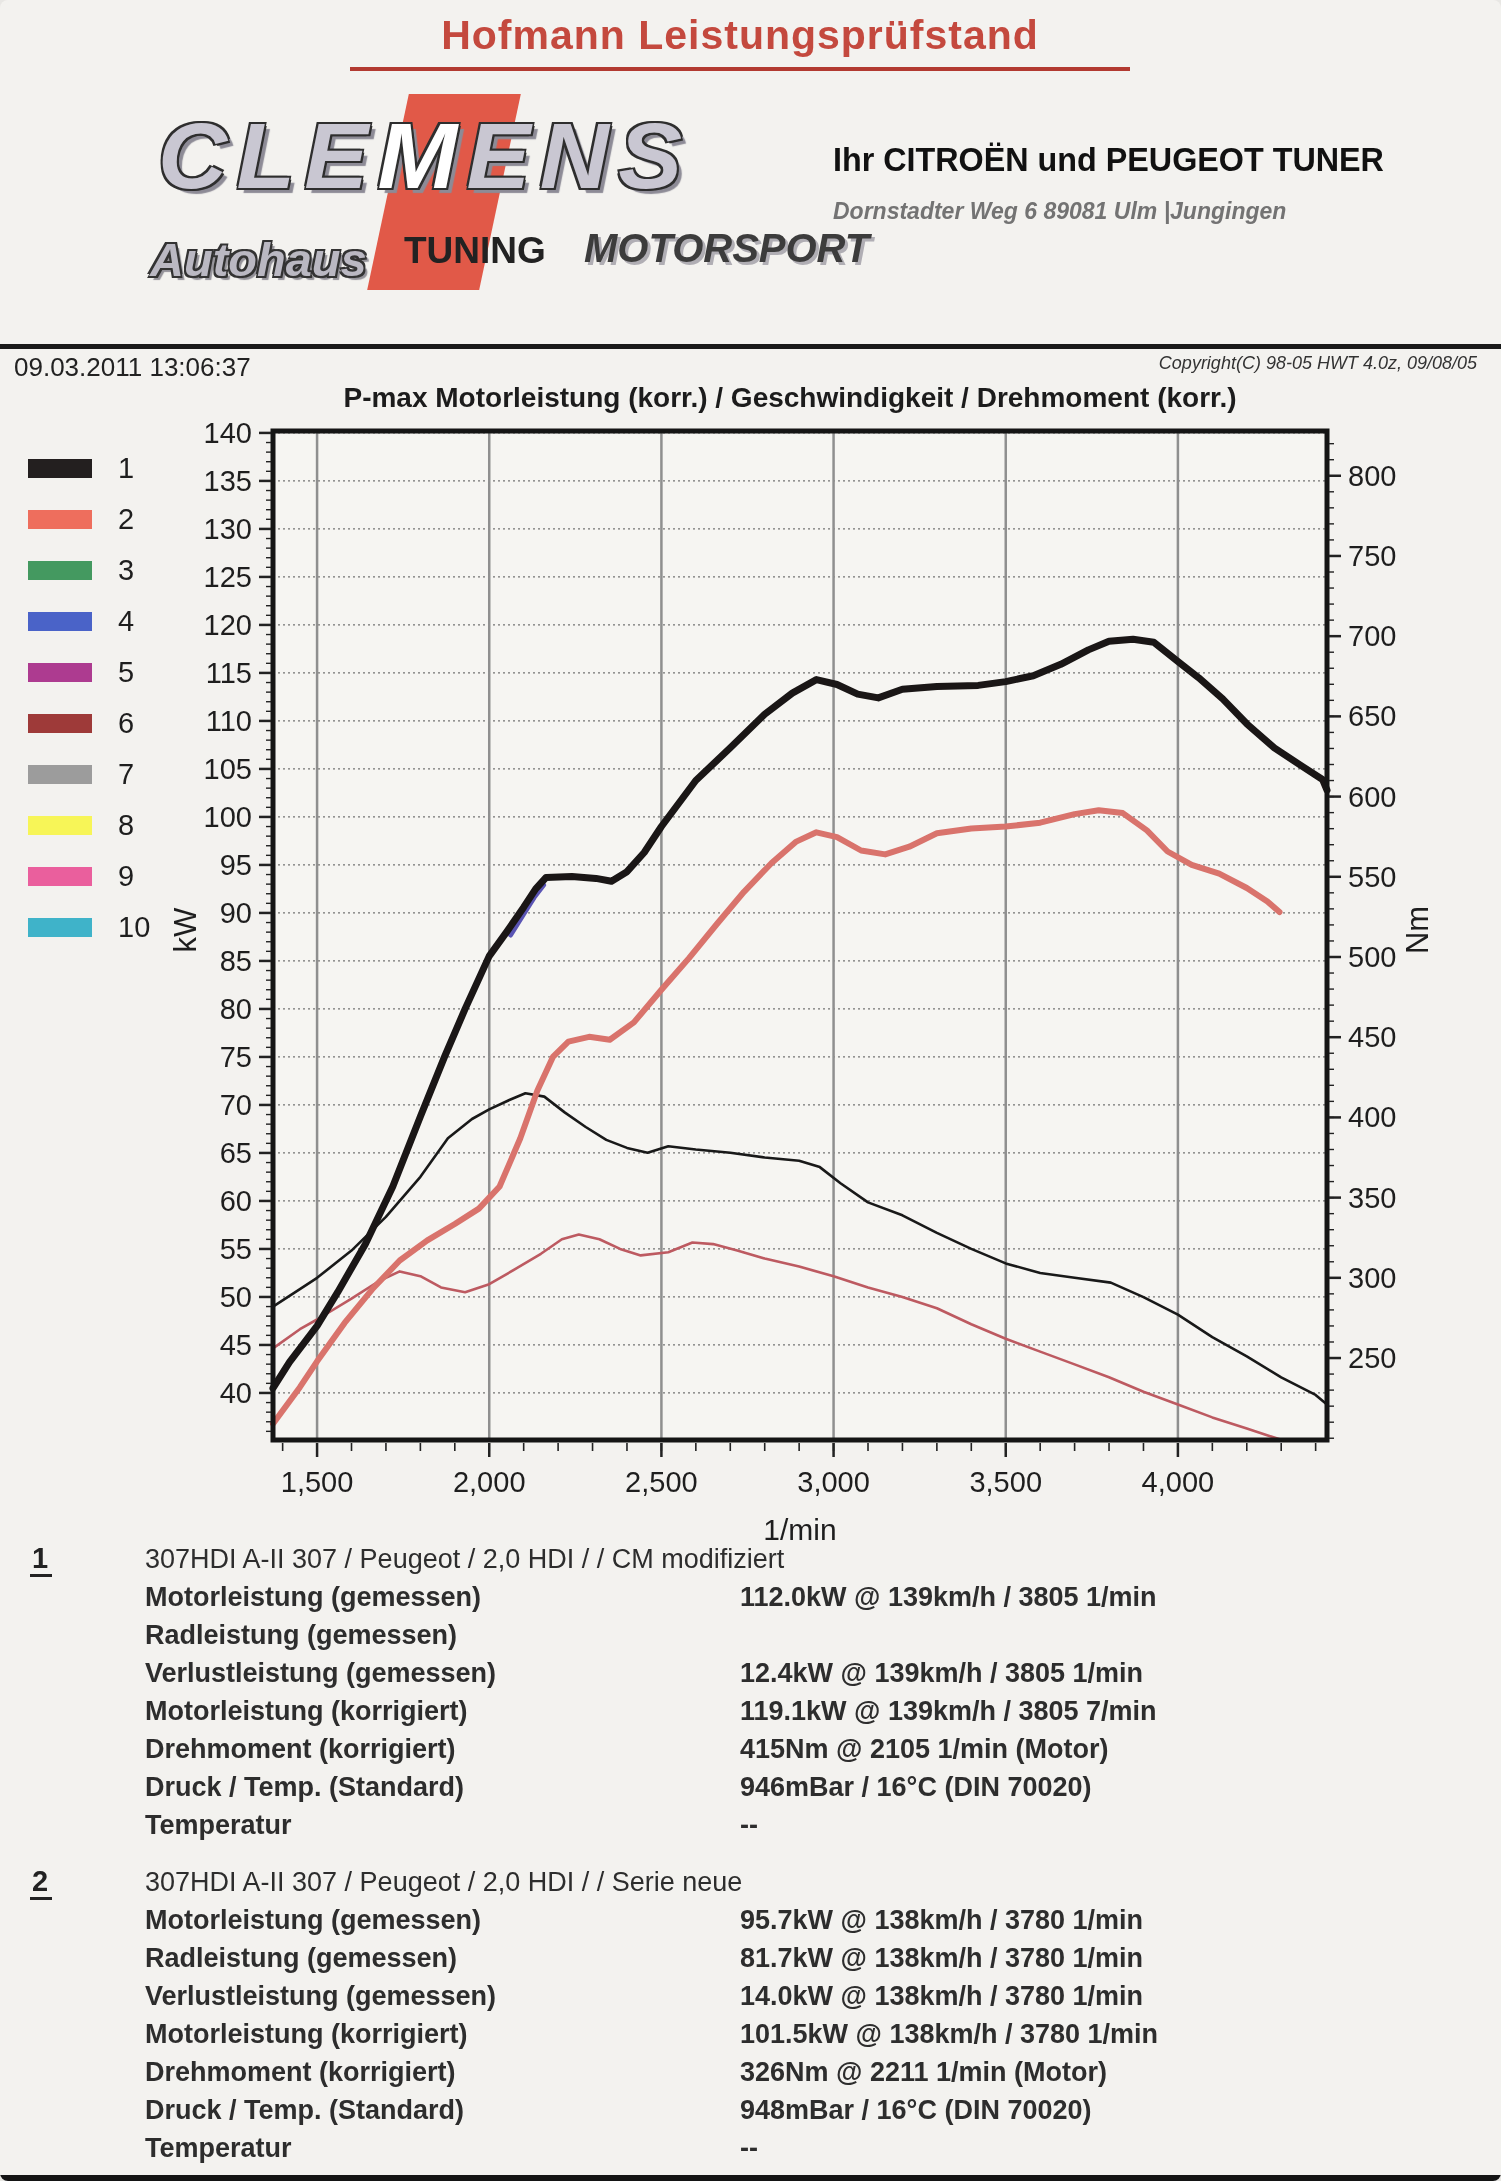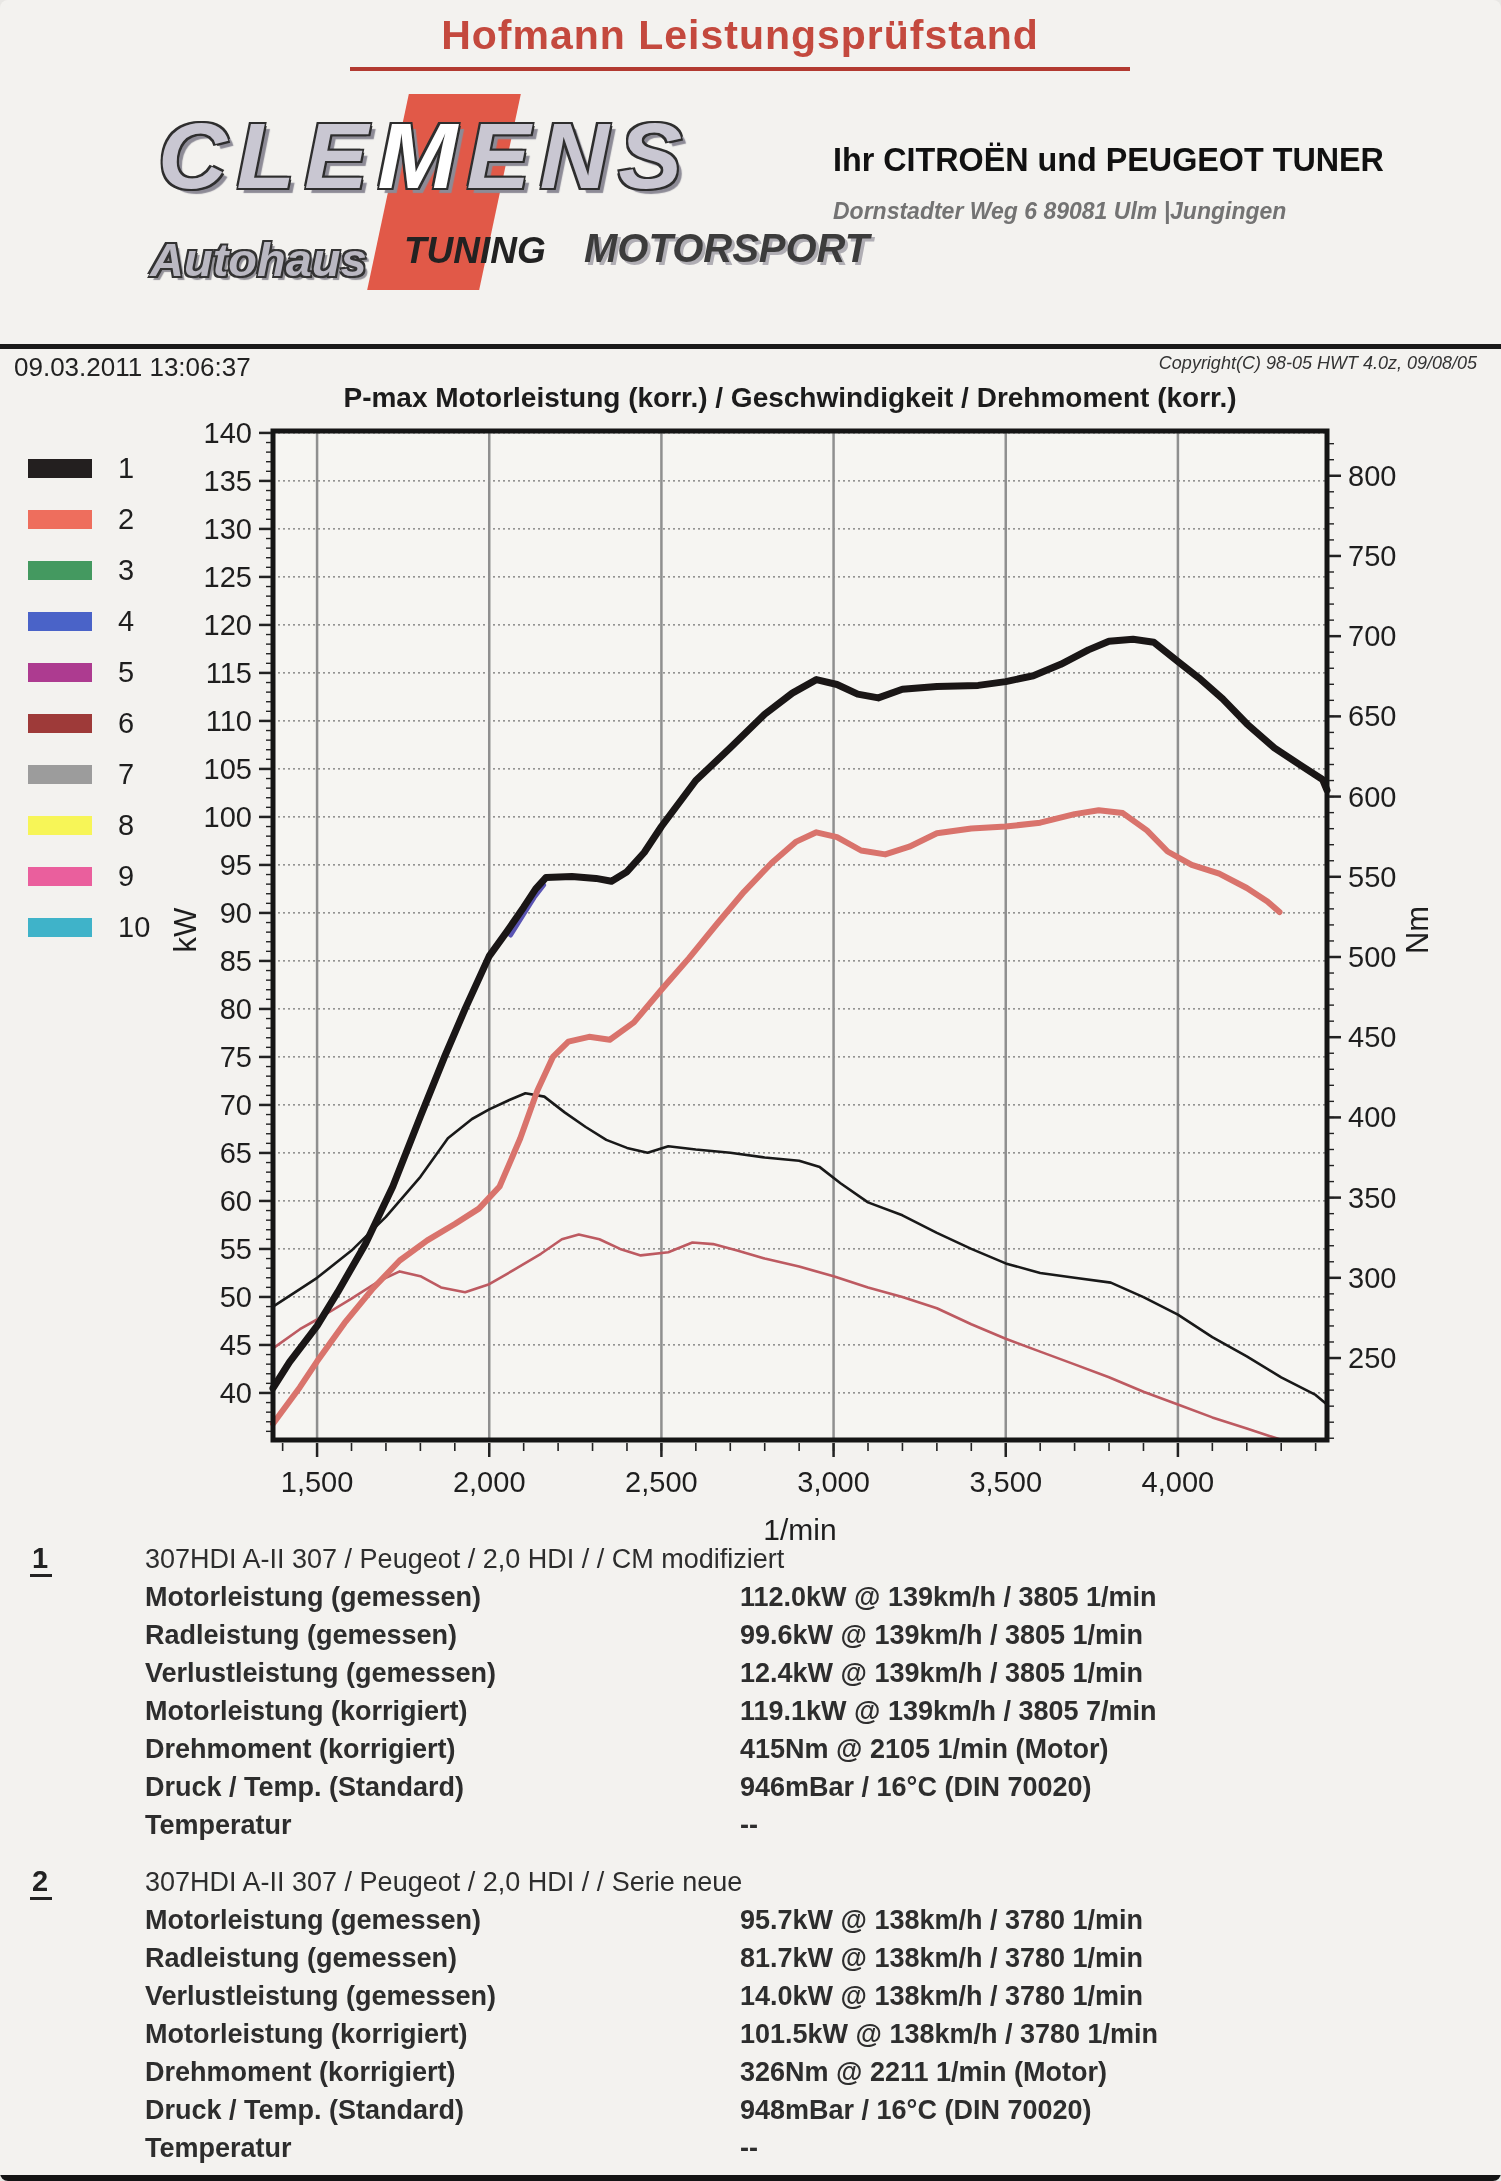--- a/index.html
+++ b/index.html
@@ -11,21 +11,21 @@
     border-bottom:4px solid #b23a31;padding-bottom:8px;}
   
   #red-strip{position:absolute;left:388px;top:94px;width:112px;height:196px;
     background:#e15948;transform:skewX(-12deg);}
   #brand{position:absolute;left:158px;top:104px;font-size:92px;font-weight:bold;font-style:italic;
     letter-spacing:9px;color:#c9c7d2;white-space:nowrap;transform:scaleX(1.04);transform-origin:left top;
     text-shadow:-2px -2px 0 #2e2e2e,2px -2px 0 #2e2e2e,-2px 2px 0 #2e2e2e,2px 2px 0 #2e2e2e,5px 5px 1px #8d8b96;}
   #brand .m{color:#ffffff;}
   #logo-sub-left{position:absolute;left:150px;top:232px;font-size:47px;font-weight:bold;font-style:italic;
     color:#bab8c2;text-shadow:-2px -2px 0 #333,2px -2px 0 #333,-2px 2px 0 #333,2px 2px 0 #333,4px 4px 1px #949299;}
-  #logo-sub-mid{position:absolute;left:404px;top:230px;font-size:37px;font-weight:bold;font-style:italic;color:#222;}
+  #logo-sub-mid{position:absolute;left:404px;top:230px;font-size:37px;font-weight:bold;color:#222;}
   #logo-sub-right{position:absolute;left:584px;top:226px;font-size:40px;font-weight:bold;font-style:italic;
     color:#3c3c3c;text-shadow:3px 3px 0 #b0aeb4;}
   #tagline{position:absolute;left:833px;top:140px;font-size:34px;font-weight:bold;color:#111;
     transform:scaleX(.95);transform-origin:left top;white-space:nowrap;}
   #address{position:absolute;left:833px;top:198px;font-size:23px;font-weight:bold;font-style:italic;color:#737373;text-align:center;}
   #website{position:absolute;left:833px;top:240px;font-size:26px;font-weight:bold;font-style:italic;color:#151515;}
   #top-rule{position:absolute;left:0;top:344px;width:1501px;height:5px;background:#1a1a1a;}
   #datetime{position:absolute;left:14px;top:352px;font-size:26px;color:#222;}
   #copyright{position:absolute;right:24px;top:353px;font-size:18px;font-style:italic;color:#333;}
   #chart-title{position:absolute;left:280px;top:382px;width:1020px;text-align:center;
@@ -429,21 +429,20 @@
   <div id="results">
       <div class="block">
         <div class="bnum">1</div>
         <div class="bhead">307HDI A-II 307 / Peugeot / 2,0 HDI /  / CM modifiziert</div>
         <div class="brow">
           <div class="lbl">Motorleistung (gemessen)</div>
           <div class="val">112.0kW @ 139km/h / 3805 1/min</div>
         </div>
         <div class="brow">
           <div class="lbl">Radleistung (gemessen)</div>
-          <div class="val">99.6kW @ 139km/h / 3805 1/min</div>
         </div>
         <div class="brow">
           <div class="lbl">Verlustleistung (gemessen)</div>
           <div class="val">12.4kW @ 139km/h / 3805 1/min</div>
         </div>
         <div class="brow">
           <div class="lbl">Motorleistung (korrigiert)</div>
           <div class="val">119.1kW @ 139km/h / 3805 7/min</div>
         </div>
         <div class="brow">

